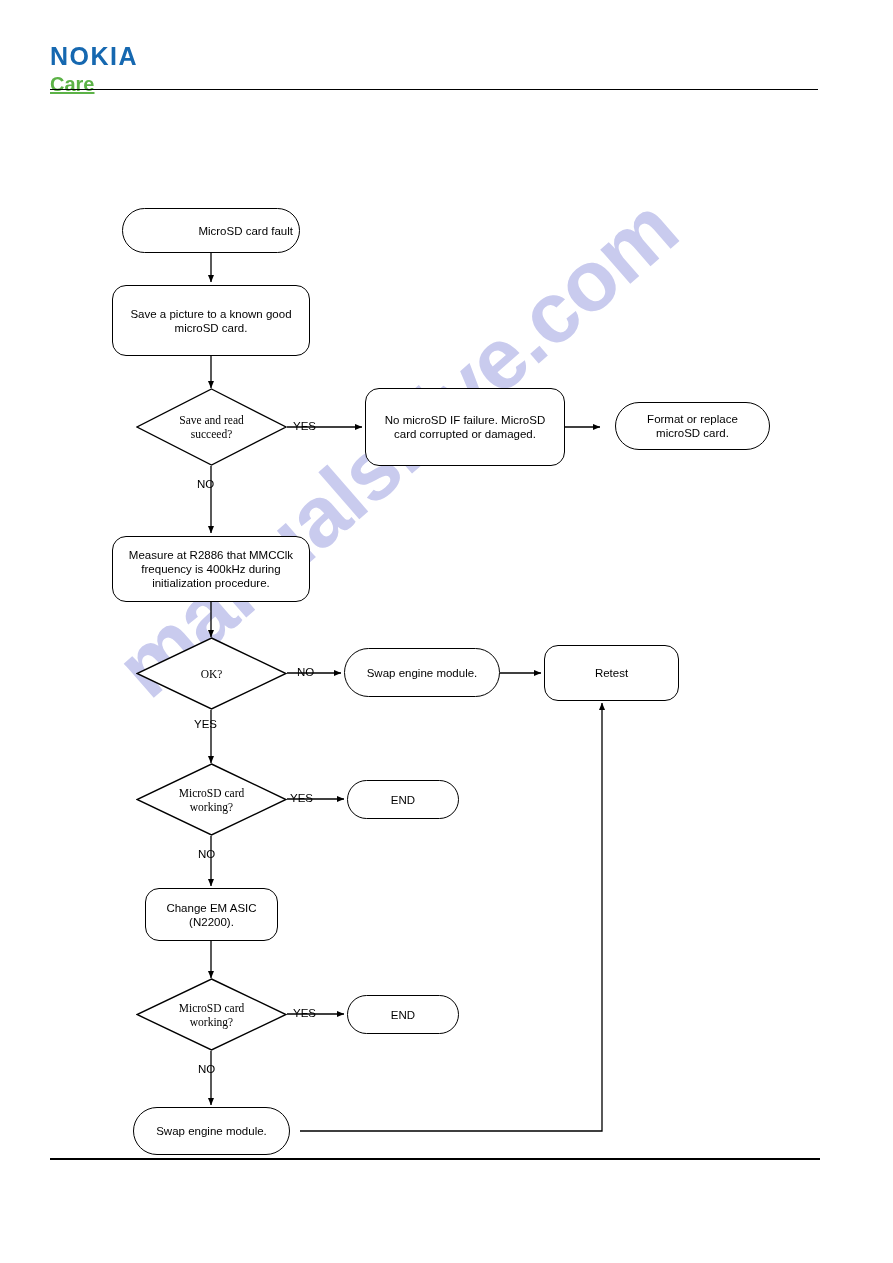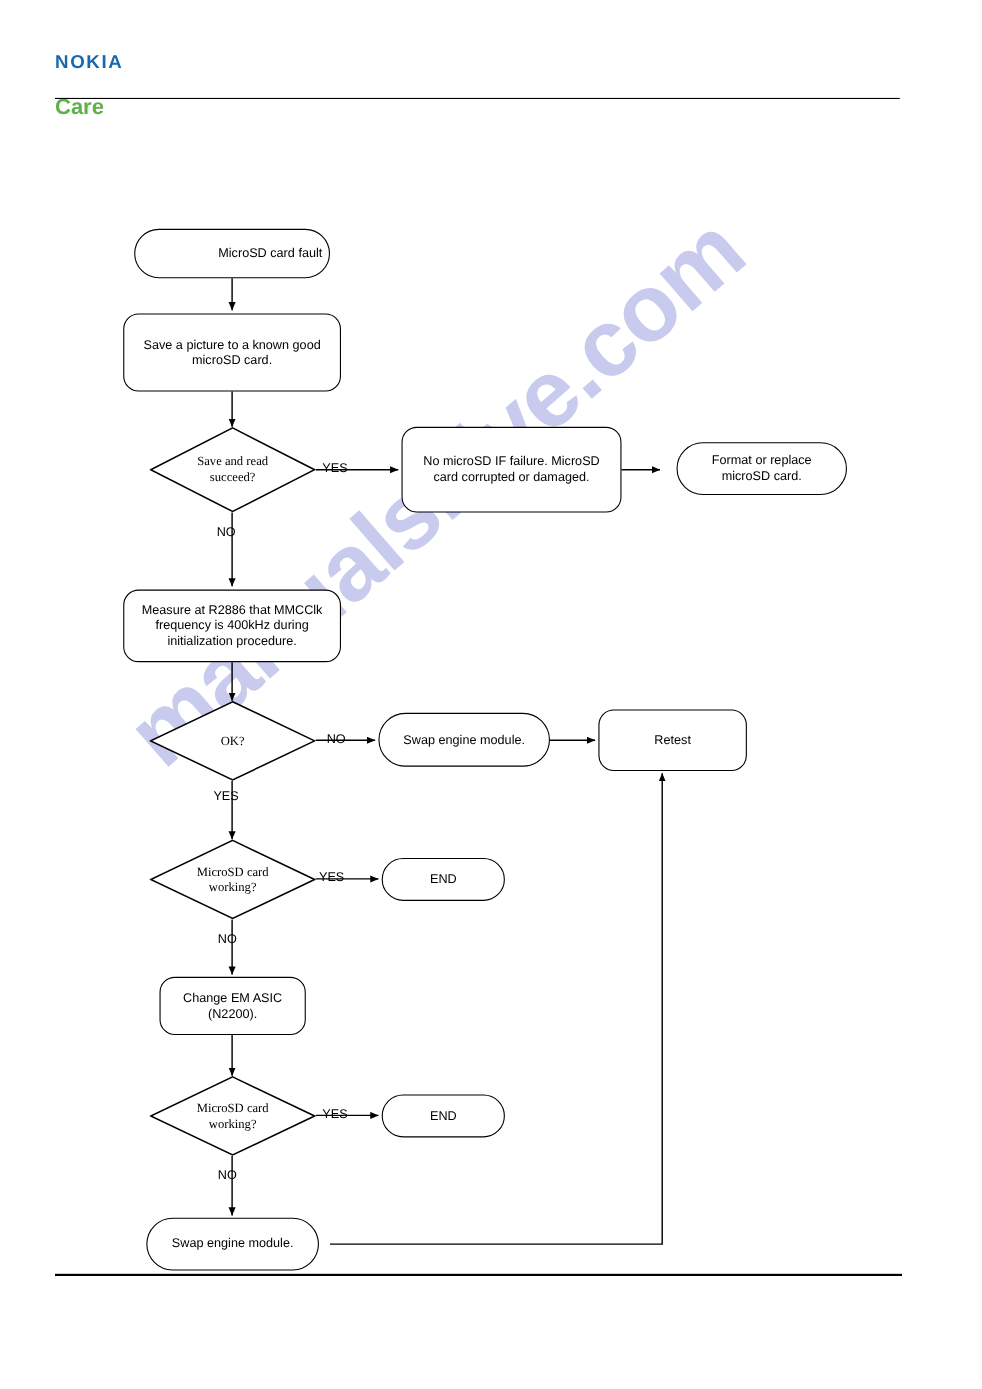--- a/index.html
+++ b/index.html
@@ -19,33 +19,34 @@
   
   #page-header {
     position: absolute;
     left: 50px;
     top: 44px;
     width: 768px;
     height: 50px;
   }
   .logo-nokia {
     font-family: "Liberation Sans", sans-serif;
-    font-size: 17px;
+    font-size: 25px;
     font-weight: bold;
     letter-spacing: 1.5px;
     color: #1668b0;
     line-height: 25px;
   }
   .logo-care {
     font-family: "Liberation Sans", sans-serif;
     font-size: 20px;
     font-weight: bold;
     color: #5cb247;
     line-height: 21px;
-    margin-top: 19px;
+    margin-top: 5px;
+    text-decoration: underline;
   }
   #header-rule {
     position: absolute;
     left: 50px;
     top: 89px;
     width: 768px;
     height: 0;
     border-top: 1.6px solid #000000;
   }
   #footer-rule {

